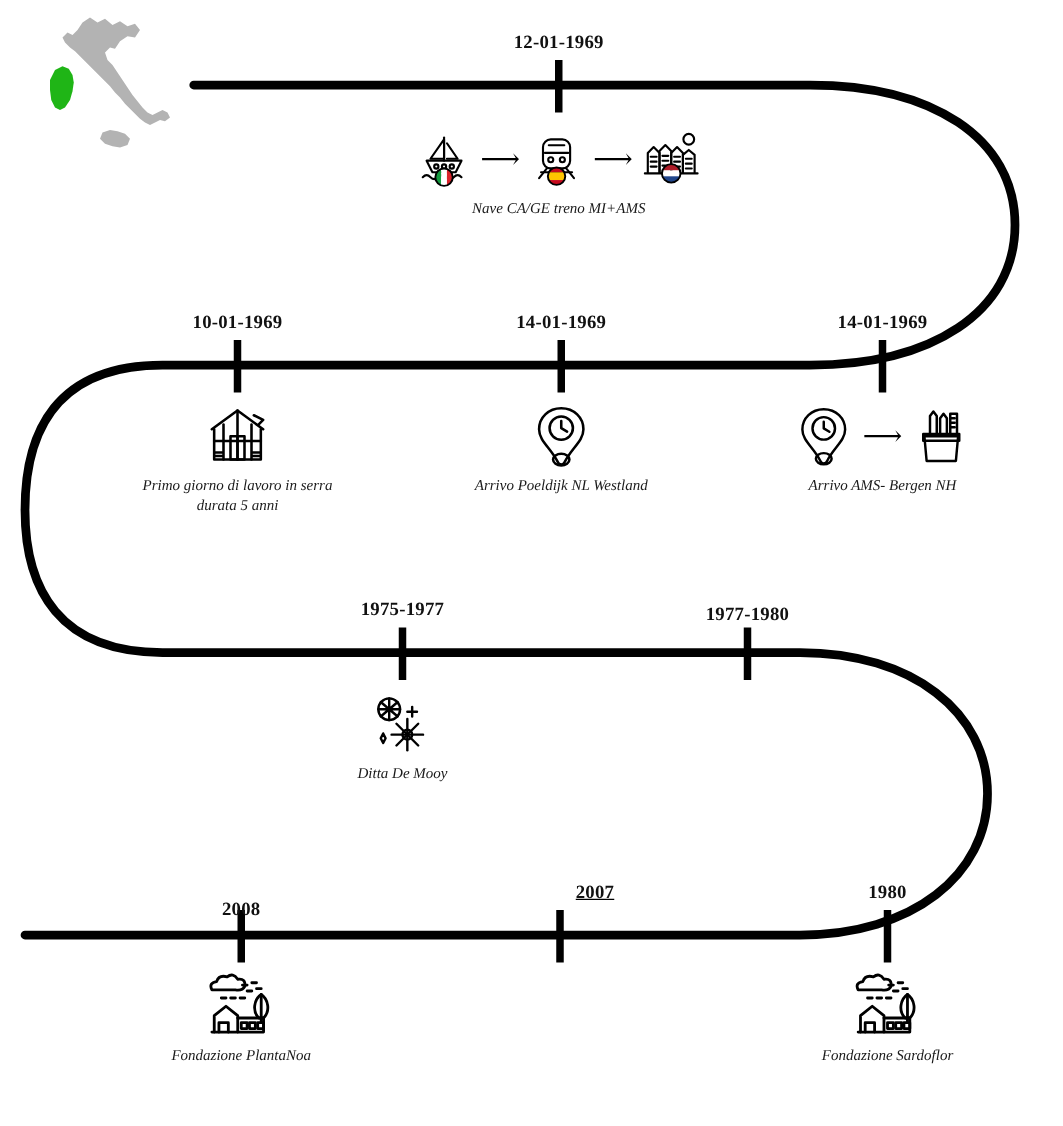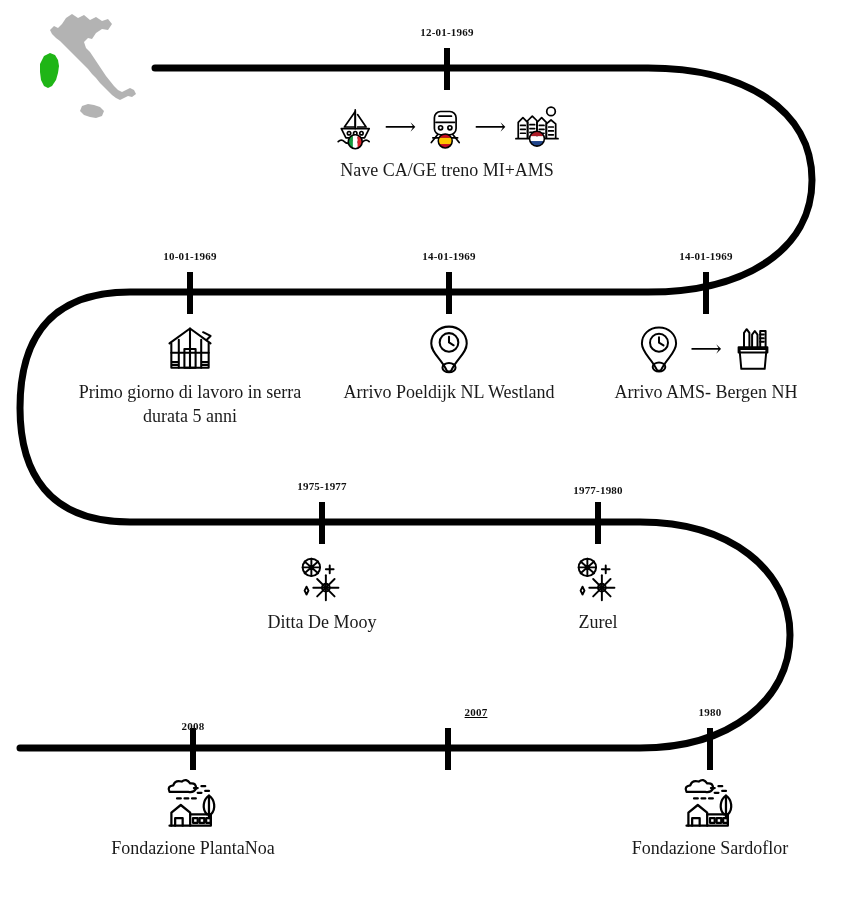--- a/index.html
+++ b/index.html
@@ -33,39 +33,40 @@
     height: 130px;
   }
   
   .event {
     position: absolute;
     width: 230px;
     margin-left: -115px;
     text-align: center;
   }
   .event .date {
-    font-size: 11px;
+    font-size: 15px;
     font-weight: bold;
     letter-spacing: 0.2px;
     color: #111111;
     white-space: nowrap;
     text-align: center;
   }
   .event .icon-wrap {
     display: flex;
     align-items: center;
     justify-content: center;
     gap: 4px;
     height: 62px;
   }
   .event .icon-wrap svg {
     display: block;
   }
   .event .label {
-    font-size: 18px;
+    font-size: 12px;
+    font-style: italic;
     color: #1a1a1a;
     line-height: 1.35;
     white-space: pre-line;
   }
   .arrow-glyph {
     font-size: 22px;
     line-height: 1;
     color: #000000;
     padding: 0 2px;
   }
@@ -288,42 +289,20 @@
           <path d="M38 16 L38 24 M34 20 L42 20"></path>
           <path d="M14 38 L16 42 L14 46 L12 42 Z"></path>
         </g>
       </svg>
     </div>
     <div class="label">Ditta De Mooy</div>
   </div>
 
   <div class="event" style="left:598px; top:484px;">
     <div class="date">1977-1980</div>
-  </div>
-  <div class="event" style="left:598px; top:548px;">
-    <div class="icon-wrap">
-      <svg width="58" height="58" viewBox="0 0 60 60">
-        <g fill="none" stroke="#000" stroke-width="2" stroke-linecap="round" stroke-linejoin="round">
-          <g>
-            <circle cx="19" cy="18" r="9"></circle>
-            <path d="M12 12 L26 24 M26 12 L12 24 M19 9 L19 27 M10 18 L28 18"></path>
-          </g>
-          <g>
-            <path d="M34 26 L34 52"></path>
-            <path d="M21 39 L47 39"></path>
-            <path d="M25 30 L43 48"></path>
-            <path d="M43 30 L25 48"></path>
-            <circle cx="34" cy="39" r="4"></circle>
-          </g>
-          <path d="M38 16 L38 24 M34 20 L42 20"></path>
-          <path d="M14 38 L16 42 L14 46 L12 42 Z"></path>
-        </g>
-      </svg>
-    </div>
-    <div class="label">Zurel</div>
   </div>
 
   <div class="event" style="left:193px; top:720px;">
     <div class="date">2008</div>
   </div>
   <div class="event" style="left:193px; top:774px;">
     <div class="icon-wrap">
       <svg width="62" height="58" viewBox="0 0 66 60">
         <g fill="none" stroke="#000" stroke-width="2.4" stroke-linecap="round" stroke-linejoin="round">
           <path d="M8 16 q-3 -6 4 -7 q2 -6 9 -4 q5 -4 9 2 q7 -1 6 6 q-2 4 -8 3 L12 16 Z"></path>

